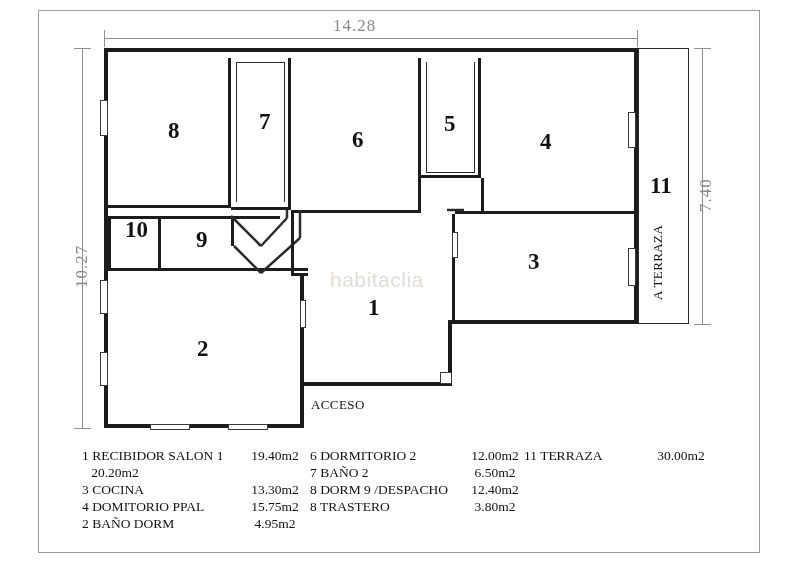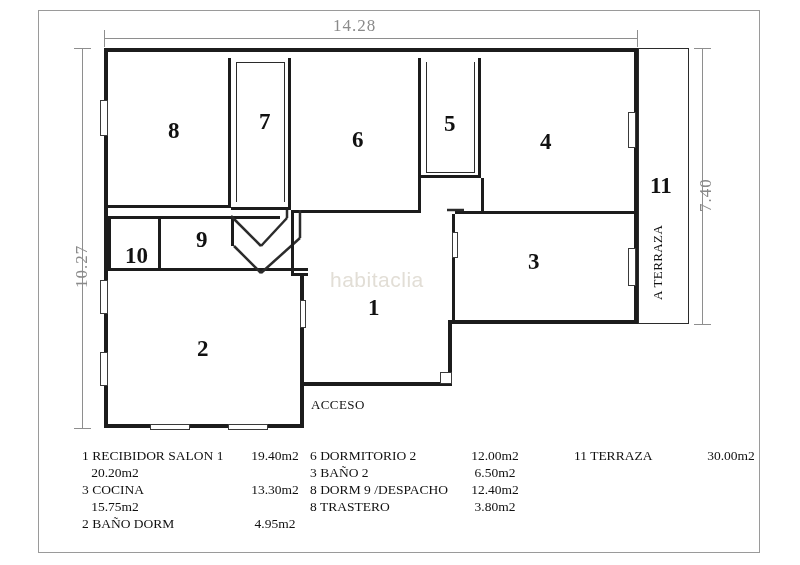--- a/index.html
+++ b/index.html
@@ -107,21 +107,21 @@
     display: flex;
     height: 17px;
     line-height: 17px;
     white-space: nowrap;
   }
   .lg-name { display: inline-block; }
   .lg-area { display: inline-block; text-align: center; }
 
   .col1 { left: 0px;   width: 226px; }
   .col2 { left: 228px; width: 222px; }
-  .col3 { left: 492px; width: 196px; }
+  .col3 { left: 442px; width: 196px; }
 
   .col1 .lg-name { width: 160px; }
   .col1 .lg-area { width: 66px; }
   .col2 .lg-name { width: 148px; }
   .col2 .lg-area { width: 74px; }
   .col3 .lg-name { width: 118px; }
   .col3 .lg-area { width: 78px; }
 
   
   .watermark {
@@ -232,21 +232,21 @@
   <div class="hatch" style="left:228px; top:424px; width:40px; height:6px;"></div>
   <div class="hatch" style="left:440px; top:372px; width:12px; height:12px;"></div>
   <div class="hatch" style="left:452px; top:232px; width:6px; height:26px;"></div>
   <div class="hatch" style="left:300px; top:300px; width:6px; height:28px;"></div>
 
   <div class="rnum" style="left:168px; top:119px;">8</div>
   <div class="rnum" style="left:259px; top:110px;">7</div>
   <div class="rnum" style="left:352px; top:128px;">6</div>
   <div class="rnum" style="left:444px; top:112px;">5</div>
   <div class="rnum" style="left:540px; top:130px;">4</div>
-  <div class="rnum" style="left:125px; top:244px;">10</div>
+  <div class="rnum" style="left:125px; top:218px;">10</div>
   <div class="rnum" style="left:196px; top:228px;">9</div>
   <div class="rnum" style="left:528px; top:250px;">3</div>
   <div class="rnum" style="left:368px; top:296px;">1</div>
   <div class="rnum" style="left:197px; top:337px;">2</div>
   <div class="rnum" style="left:650px; top:174px;">11</div>
 
   <div class="plan-text" style="left:311px; top:397px;">ACCESO</div>
   <div class="plan-text vert" style="left:650px; top:300px;">A TERRAZA</div>
 
   <div class="watermark">habitaclia</div>
@@ -259,35 +259,36 @@
         <span class="lg-area">19.40m2</span>
       </div>
       <div class="legend-row">
         <span class="lg-area">20.20m2</span>
       </div>
       <div class="legend-row">
         <span class="lg-name">3 COCINA</span>
         <span class="lg-area">13.30m2</span>
       </div>
       <div class="legend-row">
+        <span class="lg-name">4 DOMITORIO PPAL</span>
         <span class="lg-area">15.75m2</span>
       </div>
       <div class="legend-row">
         <span class="lg-name">2 BAÑO DORM</span>
         <span class="lg-area">4.95m2</span>
       </div>
     </div>
 
     <div class="legend-col col2">
       <div class="legend-row">
         <span class="lg-name">6 DORMITORIO 2</span>
         <span class="lg-area">12.00m2</span>
       </div>
       <div class="legend-row">
-        <span class="lg-name">3 BAÑO 2</span>
+        <span class="lg-name">7 BAÑO 2</span>
         <span class="lg-area">6.50m2</span>
       </div>
       <div class="legend-row">
         <span class="lg-name">8 DORM 9 /DESPACHO</span>
         <span class="lg-area">12.40m2</span>
       </div>
       <div class="legend-row">
         <span class="lg-name">8 TRASTERO</span>
         <span class="lg-area">3.80m2</span>
       </div>

